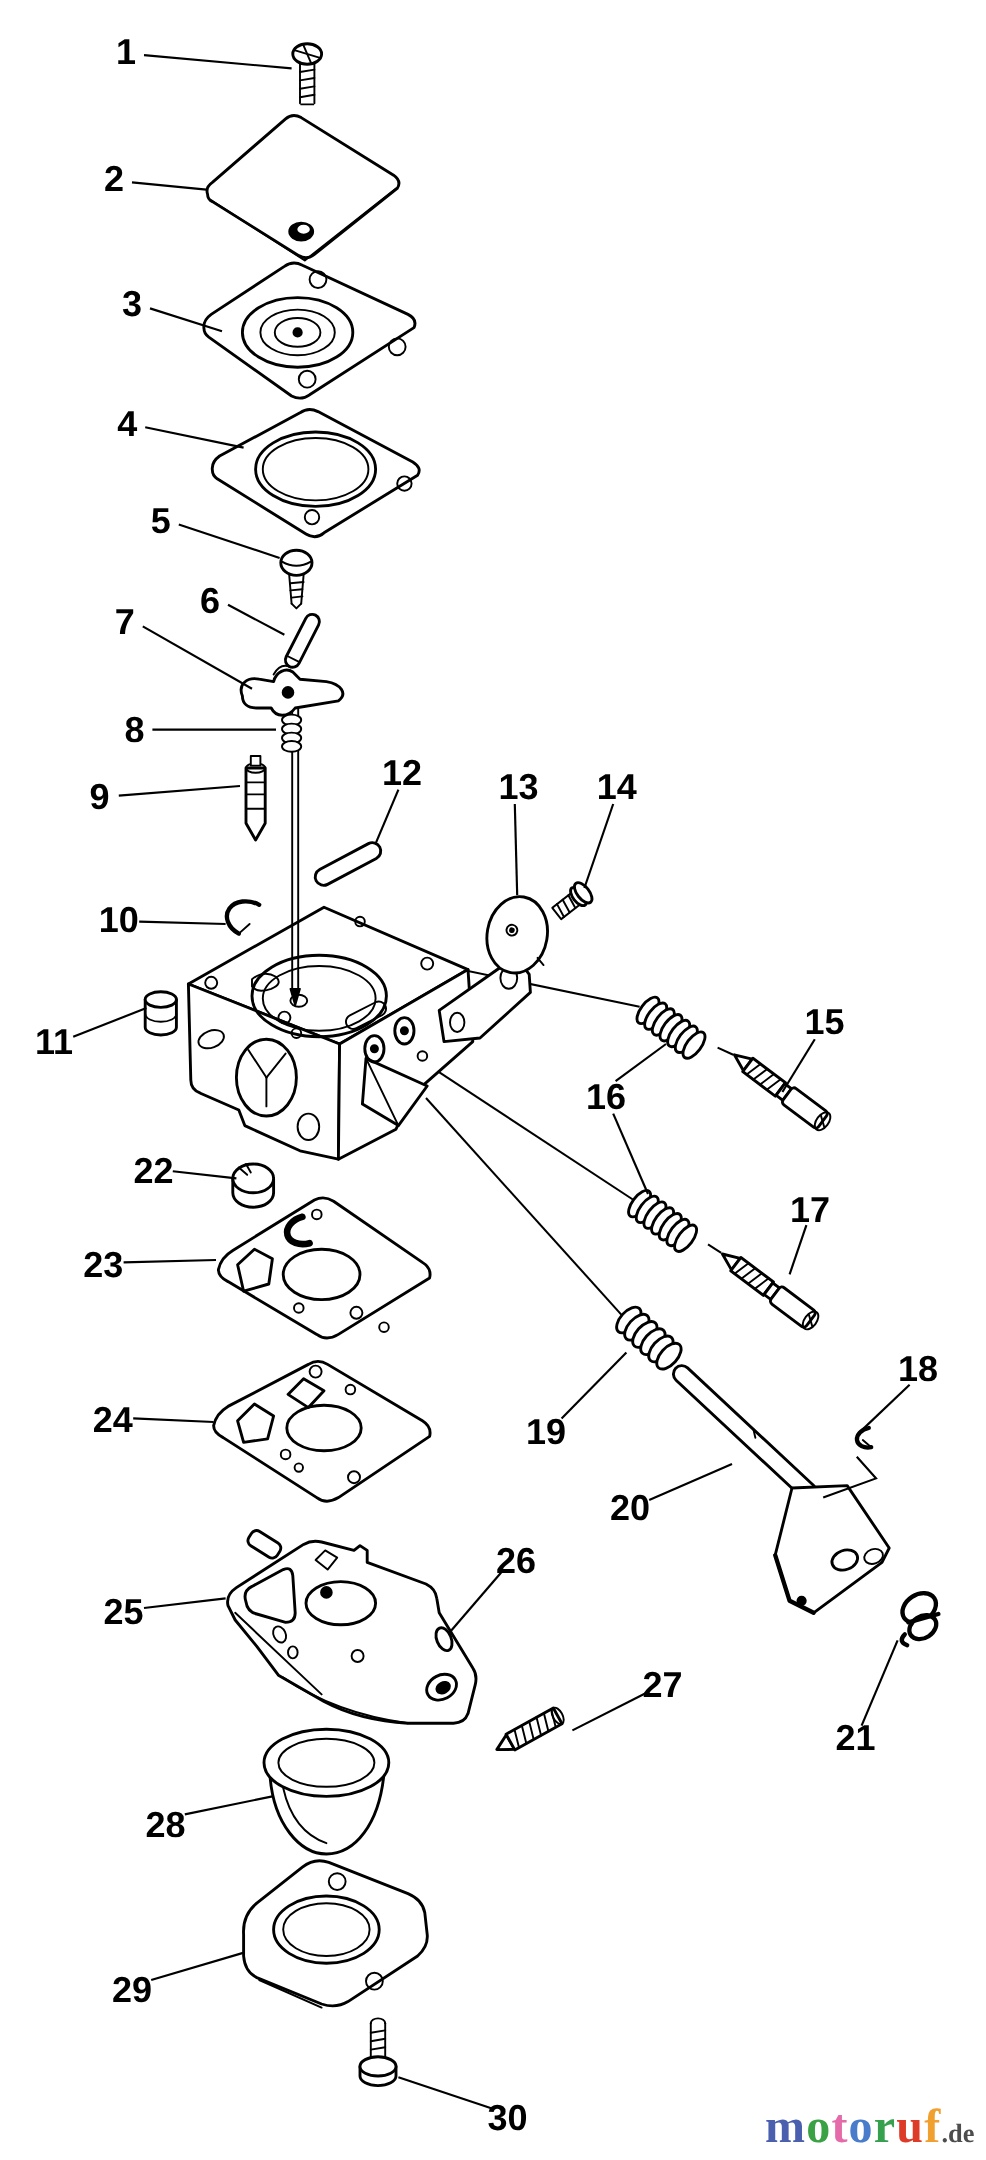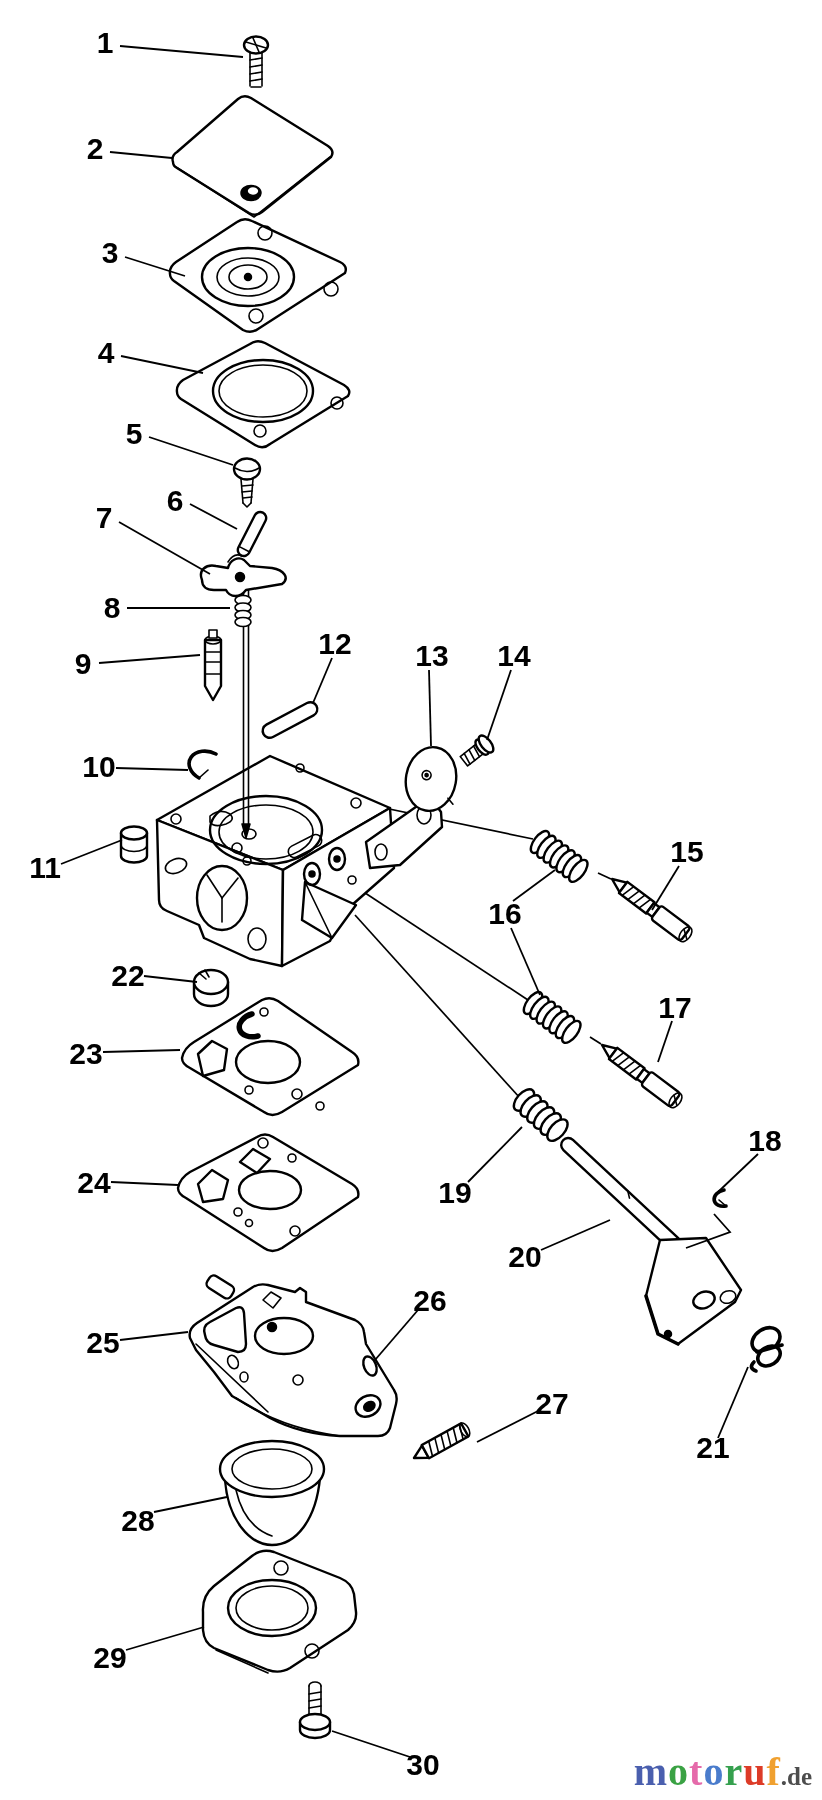--- a/index.html
+++ b/index.html
@@ -12,21 +12,21 @@
   .fb{stroke:#000;fill:#000;stroke-width:1.5;stroke-linejoin:round;}
   .thin{stroke-width:1.6;}
   .thick{stroke-width:3.6;}
   .axis{stroke:#000;stroke-width:1.7;fill:none;}
   .leader{stroke:#000;stroke-width:1.8;fill:none;}
   .callout{font-family:"Liberation Sans",sans-serif;font-weight:bold;font-size:30px;fill:#000;}
   
   .logo{position:absolute;top:1752px;right:10px;font-family:"Liberation Serif",serif;
         font-weight:bold;font-size:40px;line-height:1;letter-spacing:1px;cursor:pointer;
         user-select:none;}
-  .logo-suffix{font-size:25px;letter-spacing:0;}
+  .logo-suffix{font-size:22px;letter-spacing:0;}
 </style>
 </head>
 <body>
 
 <div id="page">
 <svg width="822" height="1800" viewBox="0 0 822 1800">
 
   <g>
     <line class="axis" x1="322" y1="795" x2="533" y2="839"></line>
     <line class="axis" x1="598" y1="873" x2="611" y2="879"></line>

